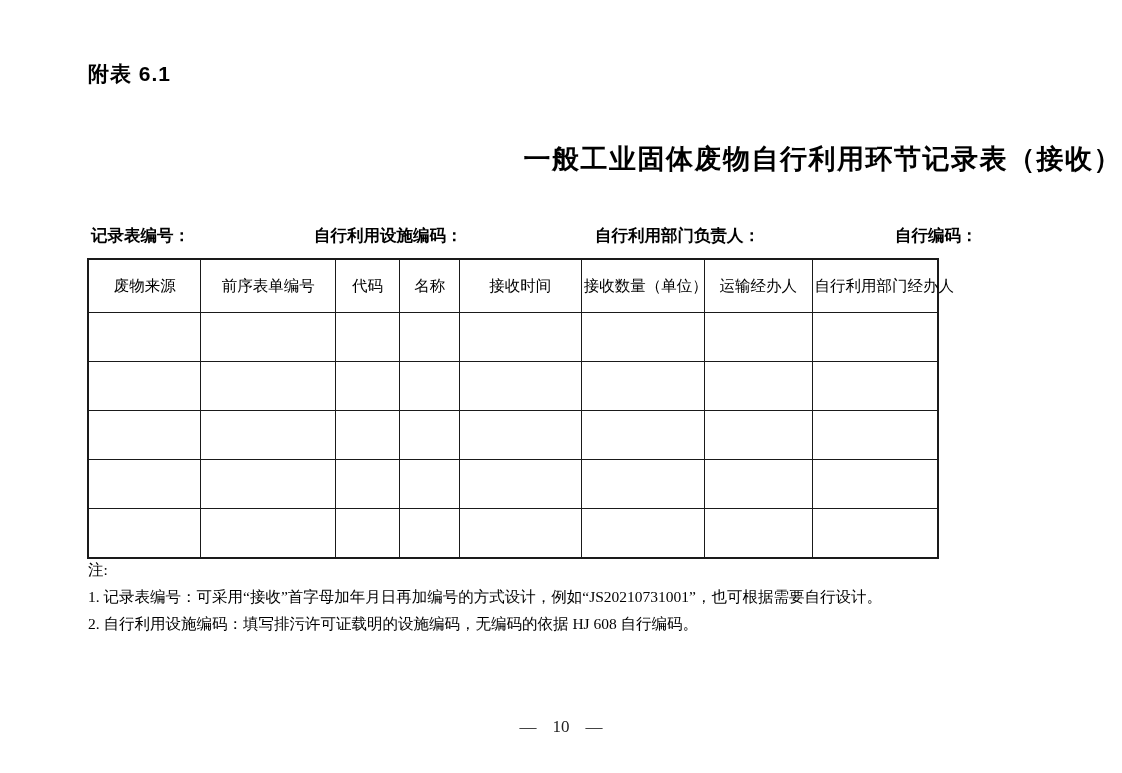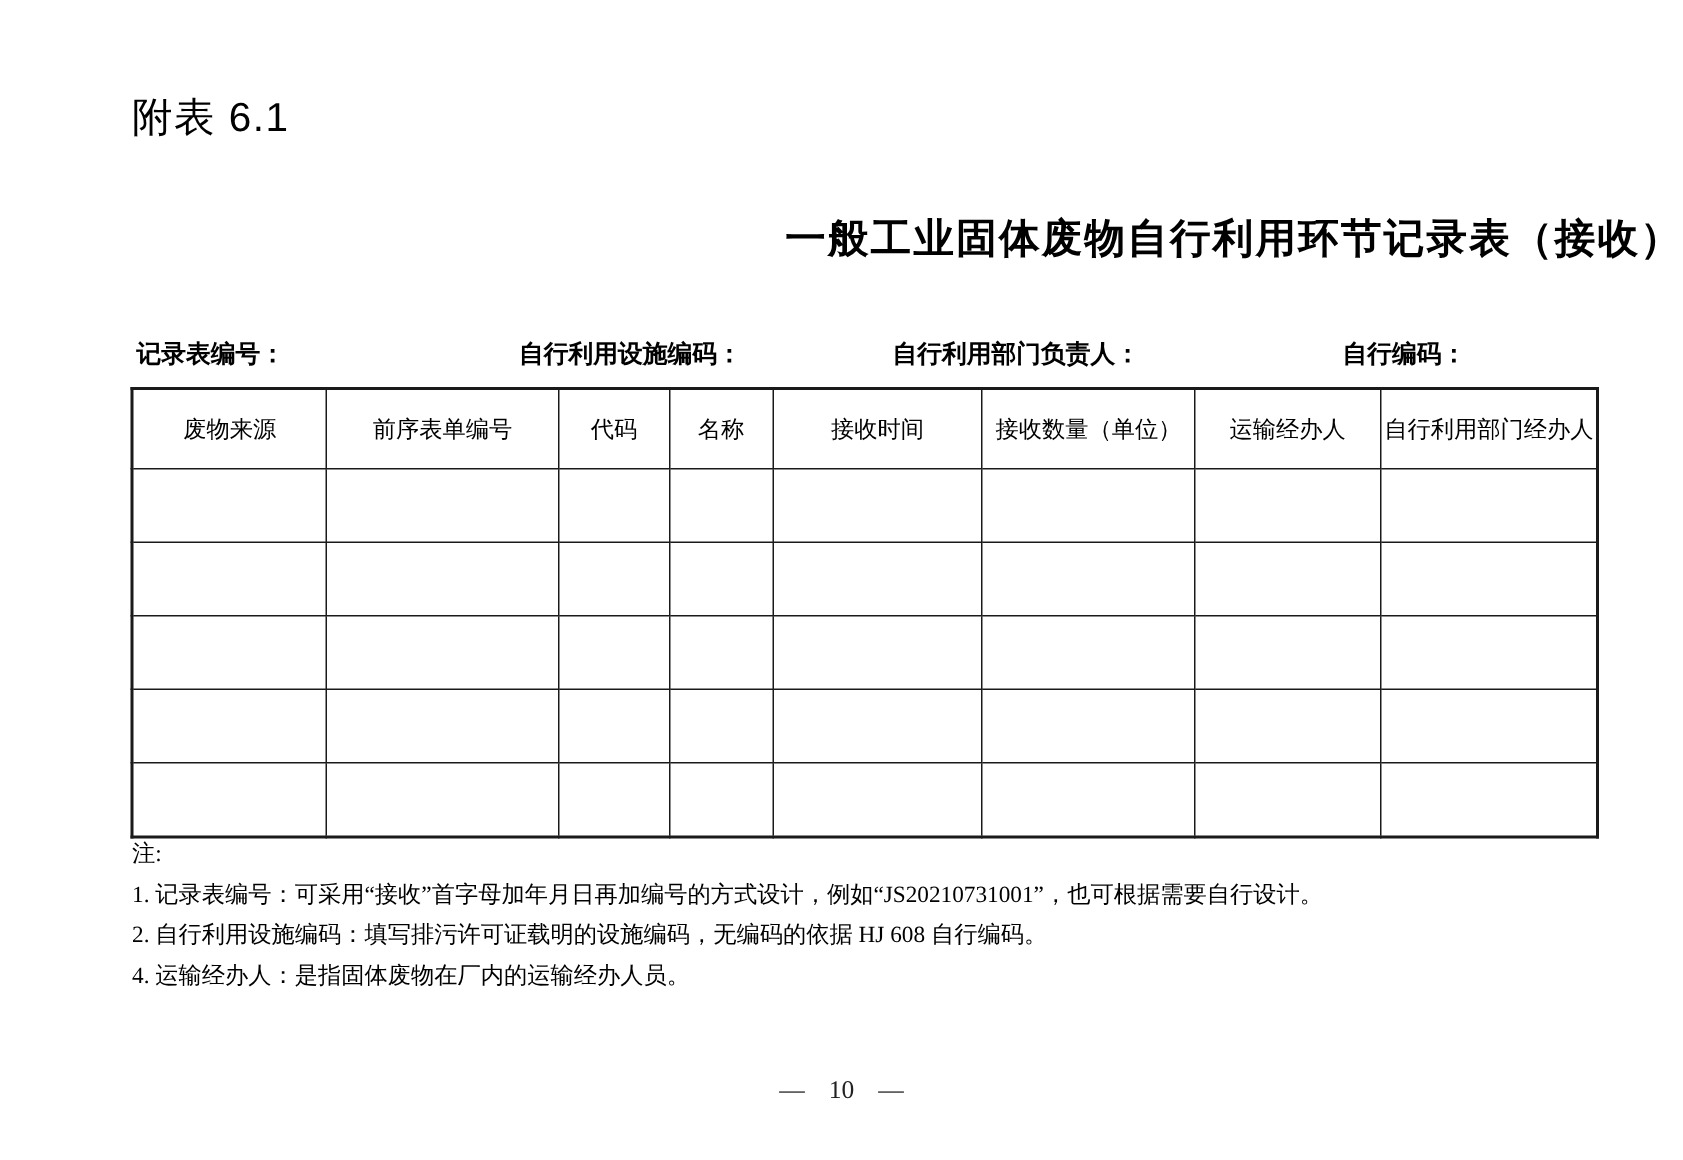--- a/index.html
+++ b/index.html
@@ -9,22 +9,23 @@
     position: relative;
     background: #ffffff;
     color: #000000;
     font-family: "Liberation Sans", sans-serif;
     overflow: hidden;
   }
   .appendix-label {
     position: absolute;
     left: 88px;
     top: 60px;
-    font-size: 27px;
+    font-size: 21px;
     letter-spacing: 1px;
+    font-weight: bold;
   }
   .page-title {
     position: absolute;
     left: 0;
     top: 141px;
     width: 100%;
     text-align: right;
     font-size: 27px;
     font-weight: bold;
     letter-spacing: 1.5px;
@@ -33,28 +34,28 @@
     position: absolute;
     left: 87px;
     top: 225px;
     width: 979px;
     height: 22px;
     font-weight: bold;
     font-size: 16.5px;
   }
   .meta-row .meta-field { position: absolute; top: 0; white-space: nowrap; }
   .meta-field.f0 { left: 4px; text-align: center; }
-  .meta-field.f1 { left: 227px; margin-left: 32px; }
+  .meta-field.f1 { left: 227px; }
   .meta-field.f2 { left: 508px; font-family: Liberation Mono, monospace; }
   .meta-field.f3 { left: 808px; }
   table.record-table {
     position: absolute;
     left: 87px;
     top: 258px;
-    width: 979px;
+    width: 852px;
     border-collapse: collapse;
     table-layout: fixed;
     border: 2px solid #1a1a1a;
   }
   table.record-table th, table.record-table td {
     border: 1px solid #1a1a1a;
     padding: 0 2px;
     text-align: center;
     vertical-align: middle;
   }
@@ -186,21 +187,20 @@
         <td></td>
       </tr>
     </tbody>
 </table>
 
 <div class="notes">
   <div class="note-line">注:</div>
   <div id="notes-list">
       <div class="note-line">1. 记录表编号：可采用“接收”首字母加年月日再加编号的方式设计，例如“JS20210731001”，也可根据需要自行设计。</div>
       <div class="note-line">2. 自行利用设施编码：填写排污许可证载明的设施编码，无编码的依据 HJ 608 自行编码。</div>
-      <div class="note-line">4. 运输经办人：是指固体废物在厂内的运输经办人员。</div>
     </div>
 </div>
 
 <div class="page-footer">
   <span>—</span>
   <span>10</span>
   <span>—</span>
 </div>
 
 </body></html>

